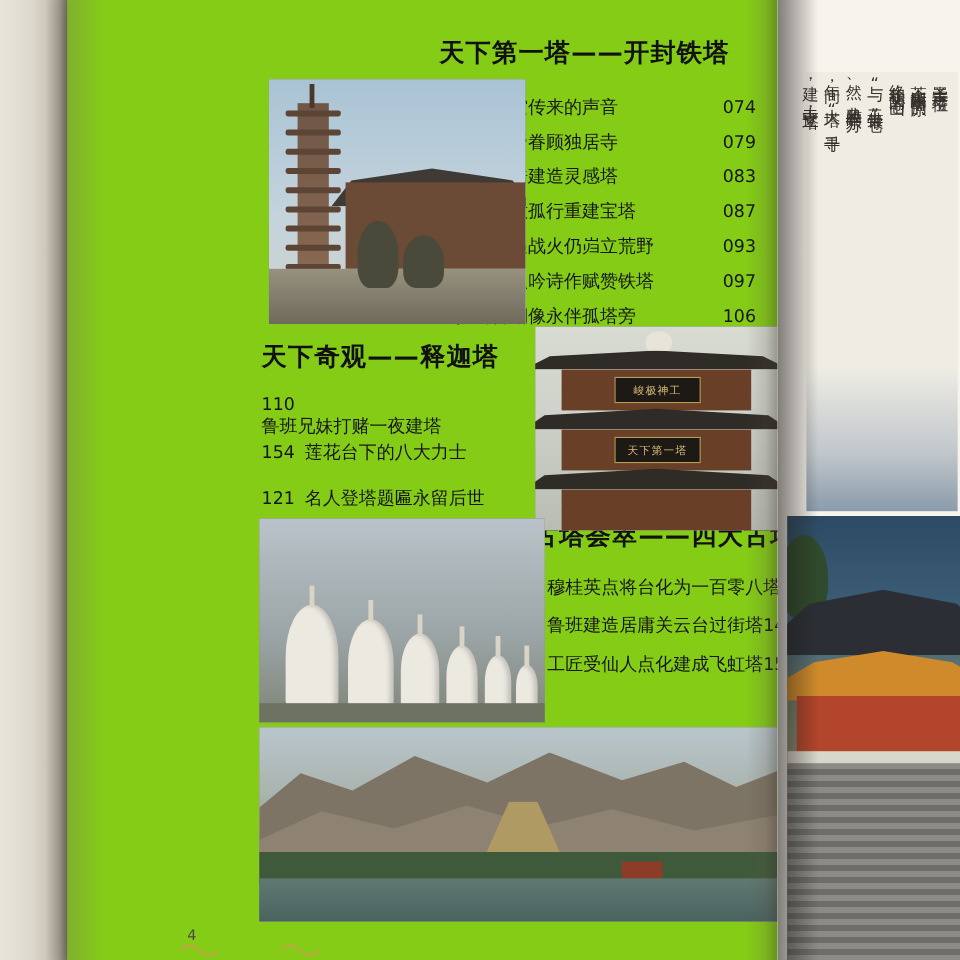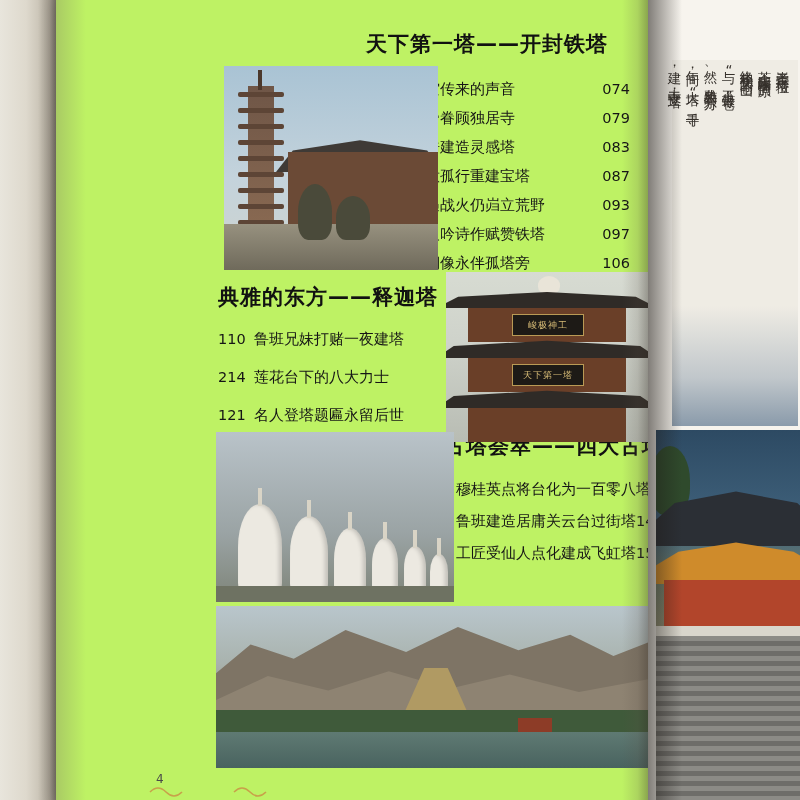--- a/index.html
+++ b/index.html
@@ -9,21 +9,21 @@
     font-family:"DejaVu Sans","Liberation Sans",sans-serif;
   }
   #page{position:relative;width:800px;height:800px;overflow:hidden;background:#c9c9c7;}
 
   
   .desk{position:absolute;inset:0;background:linear-gradient(90deg,#cdcdcb 0%,#d6d6d4 30%,#d2d2d0 60%,#c3c3c1 100%);}
 
   
   .page-left{
     position:absolute;left:56px;top:0;width:592px;height:800px;
-    background:#bef264;
+    background:#84cc16;
     box-shadow:0 0 14px rgba(0,0,0,0.18);
   }
   .page-left:after{
     content:"";position:absolute;right:0;top:0;width:26px;height:100%;
     background:linear-gradient(90deg,rgba(0,0,0,0.0) 0%,rgba(90,80,70,0.18) 60%,rgba(60,52,44,0.40) 100%);
   }
   .page-left:before{
     content:"";position:absolute;left:0;top:0;width:30px;height:100%;
     background:linear-gradient(90deg,rgba(120,110,100,0.30) 0%,rgba(255,255,255,0) 100%);
   }
@@ -197,28 +197,28 @@
       </div>
       <div class="row" style="left:324px;top:225px;width:250px;justify-content:space-between;">
         <span class="txt">历代名人吟诗作赋赞铁塔</span>
         <span class="num">097</span>
       </div>
       <div class="row" style="left:324px;top:254px;width:250px;justify-content:space-between;">
         <span class="txt">接引佛铜像永伴孤塔旁</span>
         <span class="num">106</span>
       </div>
 
-      <div class="sect-title" style="left:162px;top:283px;">典雅的东方——释迦塔</div>
-
-      <div class="row" style="left:162px;top:330px;">
+      <div class="sect-title" style="left:162px;top:283px;">天下奇观——释迦塔</div>
+
+      <div class="row" style="left:162px;top:330px;flex-direction:column;">
         <span class="num" style="width:36px;display:inline-block;">110</span>
         <span class="txt">鲁班兄妹打赌一夜建塔</span>
       </div>
       <div class="row" style="left:162px;top:368px;">
-        <span class="num" style="width:36px;display:inline-block;">214</span>
+        <span class="num" style="width:36px;display:inline-block;">154</span>
         <span class="txt">莲花台下的八大力士</span>
       </div>
       <div class="row" style="left:162px;top:406px;">
         <span class="num" style="width:36px;display:inline-block;">121</span>
         <span class="txt">名人登塔题匾永留后世</span>
       </div>
       <div class="row" style="left:162px;top:444px;">
         <span class="num" style="width:36px;display:inline-block;">126</span>
         <span class="txt">名人登塔题匾永留后世</span>
       </div>

